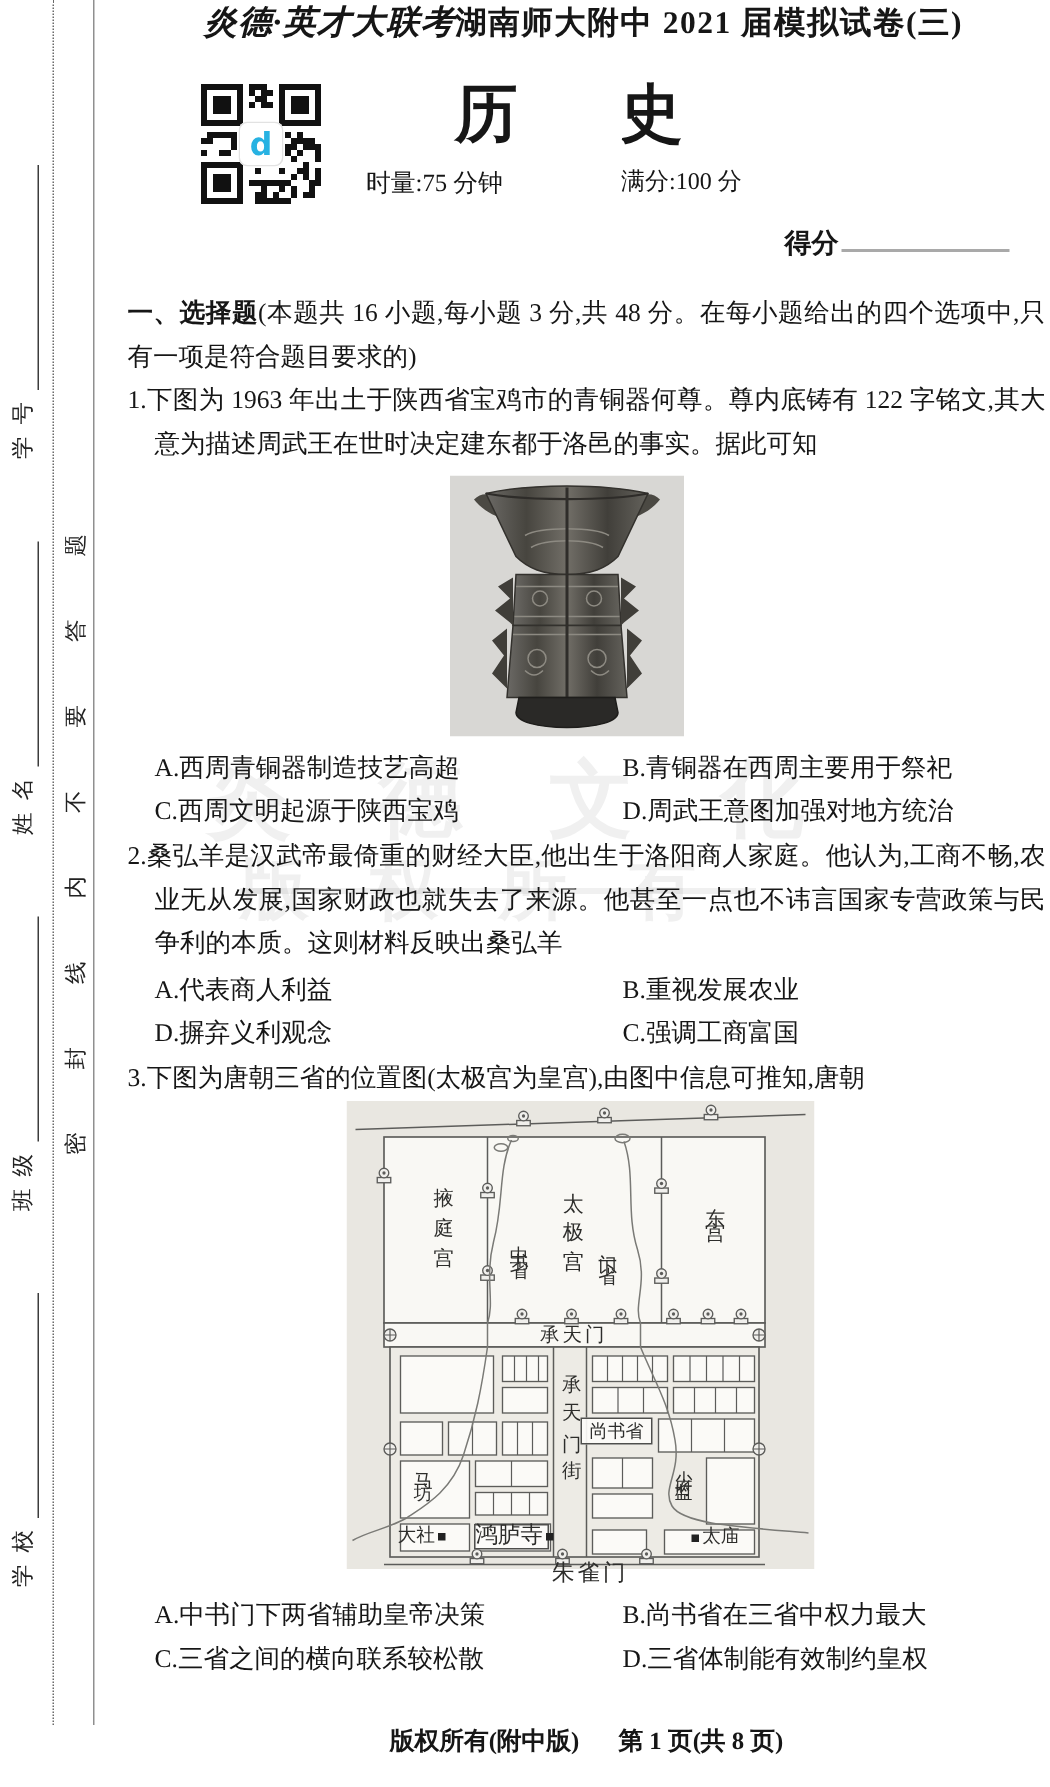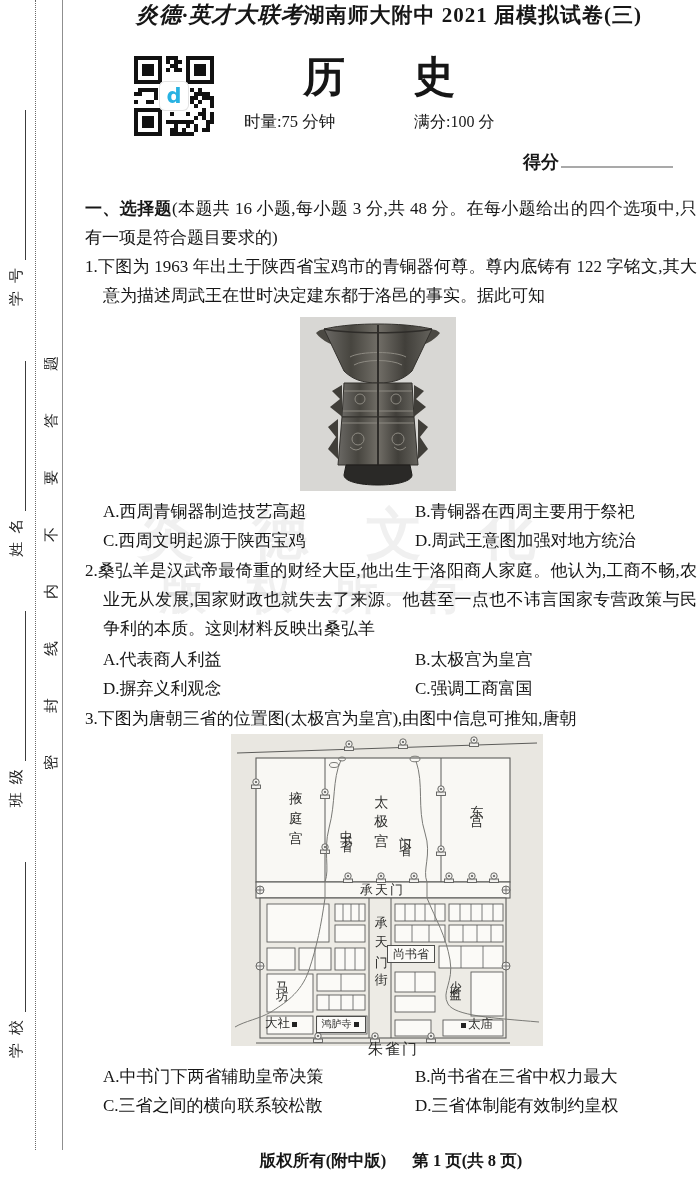--- a/index.html
+++ b/index.html
@@ -70,21 +70,21 @@
   .lbl-menxia   { left:167px; top:92px;  font-size:12.5px; letter-spacing:4px; }
   .lbl-dong     { left:238px; top:60px;  font-size:13.5px; letter-spacing:9px; }
   .lbl-chengtianmen { left:129px; top:149px; font-size:13px; letter-spacing:2px; }
   .lbl-street   { left:143px; top:172px; font-size:13px; letter-spacing:19px; }
   .lbl-shangshu { left:156px; top:211px; width:48px; height:18px; border:1.5px solid #4e4e4c;
                   background:rgba(252,251,248,.92); font-size:12px; text-align:center; line-height:16px; }
   .lbl-mafang   { left:44px;  top:238px; font-size:12.5px; letter-spacing:6px; }
   .lbl-shaofu   { left:218px; top:237px; font-size:12px; letter-spacing:4px; }
   .lbl-dashe    { left:34px;  top:283px; font-size:12.5px; }
   .lbl-honglu   { left:85px;  top:282px; width:50px; height:17px; border:1.2px solid #4e4e4c;
-                  background:rgba(252,251,248,.92); font-size:10px; text-align:center; line-height:14px; }
+                  background:rgba(252,251,248,.92); font-size:15px; text-align:center; line-height:14px; }
   .lbl-taimiao  { left:228px; top:284px; font-size:12.5px; }
   .lbl-zhuque   { left:137px; top:308px; font-size:15px; letter-spacing:2px; }
   .sq { display:inline-block; width:5px; height:5px; background:#222; vertical-align:middle; margin:0 2px; }
 </style>
 </head>
 <body>
 
 <div class="page">
 
   <div class="wm wm1">炎德文化</div>
@@ -276,21 +276,21 @@
     <span>B.青铜器在西周主要用于祭祀</span>
     <span>C.西周文明起源于陕西宝鸡</span>
     <span>D.周武王意图加强对地方统治</span>
   </div>
 
   <div class="block" style="top:556px">
     <p class="stem"><span>2.</span><span>桑弘羊是汉武帝最倚重的财经大臣,他出生于洛阳商人家庭。他认为,工商不畅,农业无从发展,国家财政也就失去了来源。他甚至一点也不讳言国家专营政策与民争利的本质。这则材料反映出桑弘羊</span></p>
   </div>
   <div class="opts" style="top:645px">
     <span>A.代表商人利益</span>
-    <span>B.太极宫为皇宫</span>
+    <span>B.重视发展农业</span>
     <span>D.摒弃义利观念</span>
     <span>C.强调工商富国</span>
   </div>
 
   <div class="block" style="top:704px">
     <p class="stem"><span>3.</span><span>下图为唐朝三省的位置图(太极宫为皇宫),由图中信息可推知,唐朝</span></p>
   </div>
 
   <div class="map">
     <svg viewBox="0 0 312 312" width="312" height="312">

